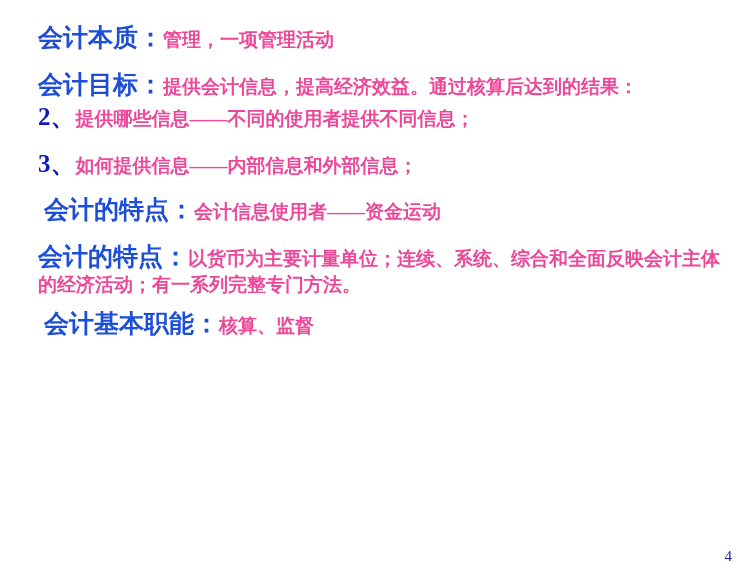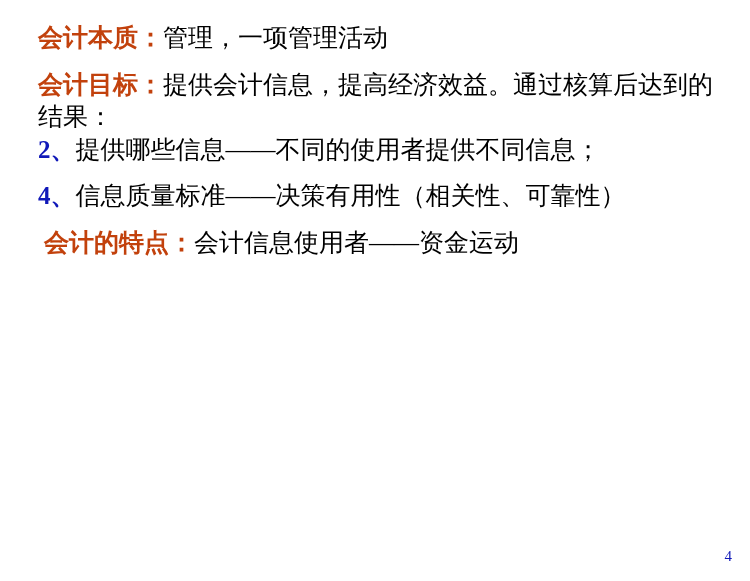--- a/index.html
+++ b/index.html
@@ -20,29 +20,29 @@
     height: 581px;
     box-sizing: border-box;
     padding: 22px 30px 0 38px;
   }
   .line {
     margin: 0 0 0 0;
     line-height: 1.30;
     white-space: normal;
   }
   .magenta {
-    color: #c2410c;
+    color: #1d4ed8;
     font-weight: bold;
     font-size: 25px;
     letter-spacing: 0px;
   }
   .blue {
-    color: #000000;
-    font-weight: normal;
-    font-size: 25px;
+    color: #ec4899;
+    font-weight: bold;
+    font-size: 19px;
   }
   .blue-num {
     color: #1018b8;
     font-weight: bold;
     font-size: 25px;
     font-family: "Liberation Serif", "DejaVu Serif", serif;
   }
   .row {
     margin-bottom: 14px;
   }
@@ -74,26 +74,32 @@
 
   <div class="line row-goal">
     <span class="magenta">会计目标：</span><span class="blue">提供会计信息，提高经济效益。通过核算后达到的结果：</span>
   </div>
 
 
   <div class="line row">
     <span class="blue-num">2、</span><span class="blue">提供哪些信息——不同的使用者提供不同信息；</span>
   </div>
 
+  <div class="line row">
+    <span class="blue-num">3、</span><span class="blue">如何提供信息——内部信息和外部信息；</span>
+  </div>
 
-  <div class="line row">
-    <span class="blue-num">4、</span><span class="blue">信息质量标准——决策有用性（相关性、可靠性）</span>
-  </div>
 
   <div class="line row indent-1">
     <span class="magenta">会计的特点：</span><span class="blue">会计信息使用者——资金运动</span>
   </div>
 
+  <div class="line row-tight">
+    <span class="magenta">会计的特点：</span><span class="blue">以货币为主要计量单位；连续、系统、综合和全面反映会计主体的经济活动；有一系列完整专门方法。</span>
+  </div>
 
+  <div class="line indent-1">
+    <span class="magenta">会计基本职能：</span><span class="blue">核算、监督</span>
+  </div>
 
   <div class="page-number">4</div>
 
 </div>
 
 </body></html>

